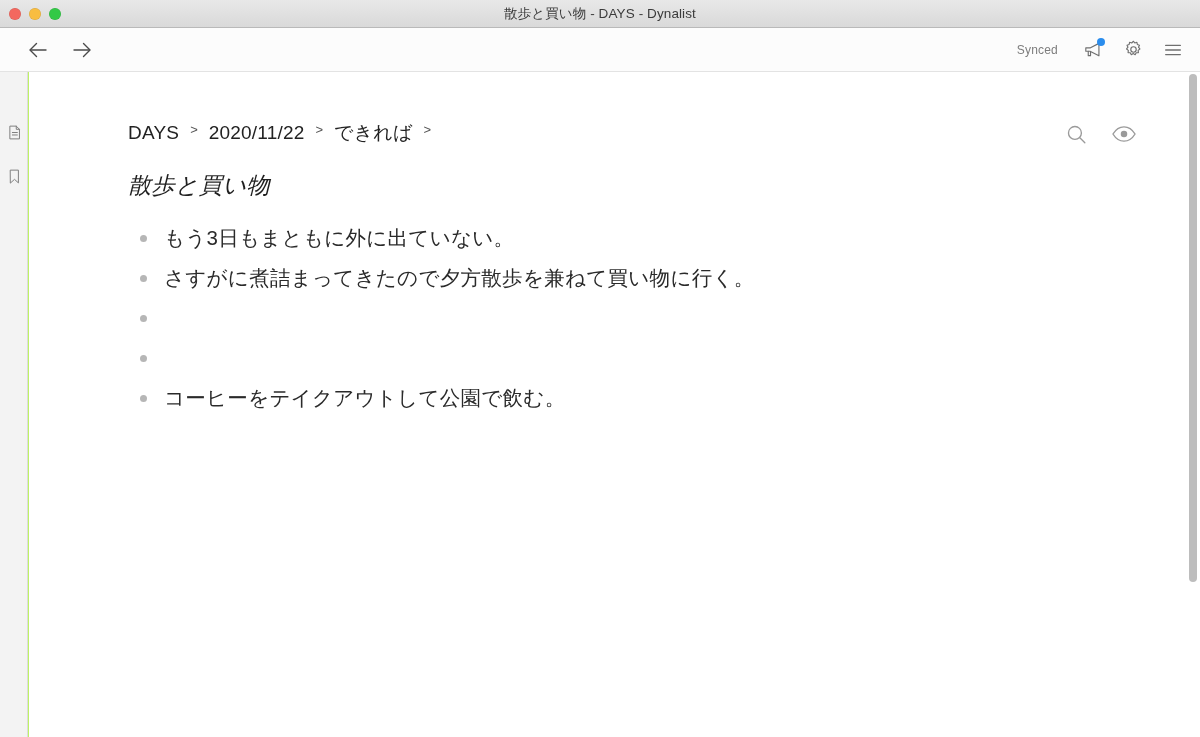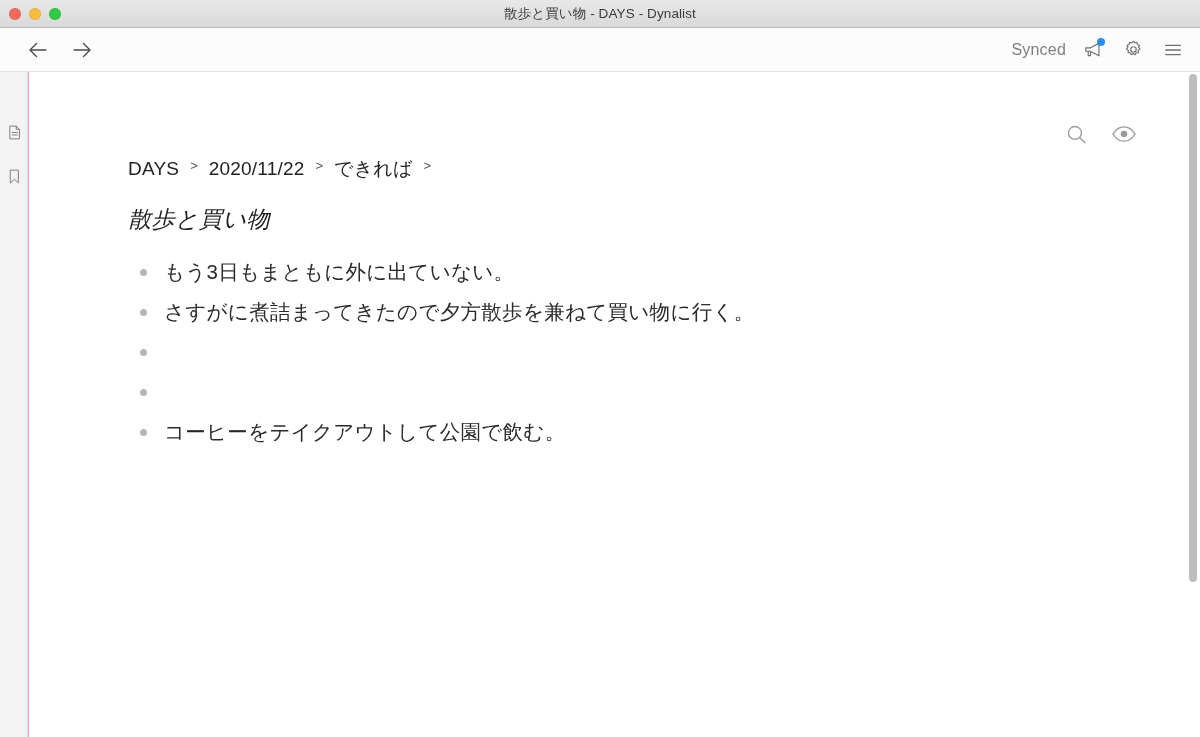--- a/index.html
+++ b/index.html
@@ -9,21 +9,21 @@
     height: 737px;
     overflow: hidden;
     background: #ffffff;
     font-family: "Liberation Sans", "DejaVu Sans", sans-serif;
   }
 
   #window {
     position: relative;
     width: 1200px;
     height: 737px;
-    background: #f9a8d4;
+    background: #bef264;
     overflow: hidden;
   }
 
   
   #titlebar {
     position: absolute;
     top: 0; left: 0;
     width: 1200px;
     height: 28px;
     background: linear-gradient(to bottom, #e8e8e8 0%, #d9d9d9 100%);
@@ -90,24 +90,24 @@
   #toolbar-right {
     position: absolute;
     right: 14px;
     top: 0;
     height: 43px;
     display: flex;
     align-items: center;
     gap: 14px;
   }
   #sync-status {
-    font-size: 16px;
+    font-size: 12px;
     color: #7d7d7d;
     letter-spacing: .2px;
-    margin-right: 0;
+    margin-right: 8px;
     user-select: none;
   }
   .tb-icon {
     width: 26px; height: 26px;
     display: flex; align-items: center; justify-content: center;
     color: #6f6f6f;
     position: relative;
     cursor: pointer;
   }
   #notif-dot {
@@ -161,21 +161,20 @@
     position: relative;
     display: flex;
     align-items: flex-start;
     justify-content: space-between;
   }
   #breadcrumb {
     display: flex;
     align-items: baseline;
     gap: 0px;
     white-space: nowrap;
-    margin-top: 36px;
   }
   .crumb-link {
     font-size: 19px;
     color: #222222;
     letter-spacing: .2px;
     cursor: pointer;
   }
   .crumb-sep {
     font-size: 13px;
     color: #555555;

